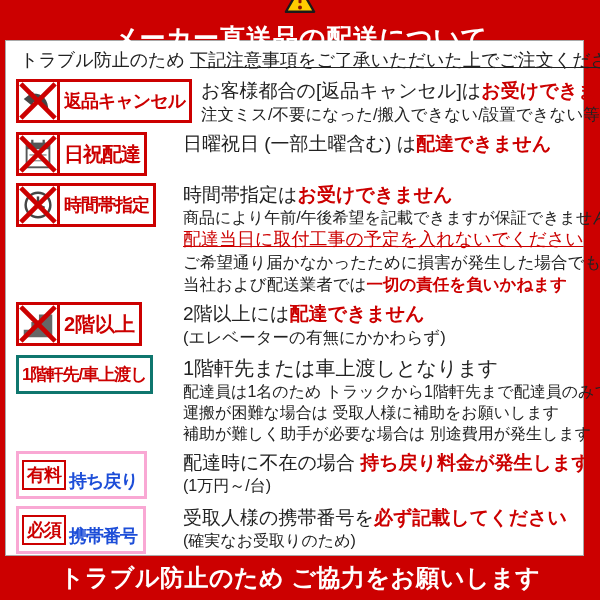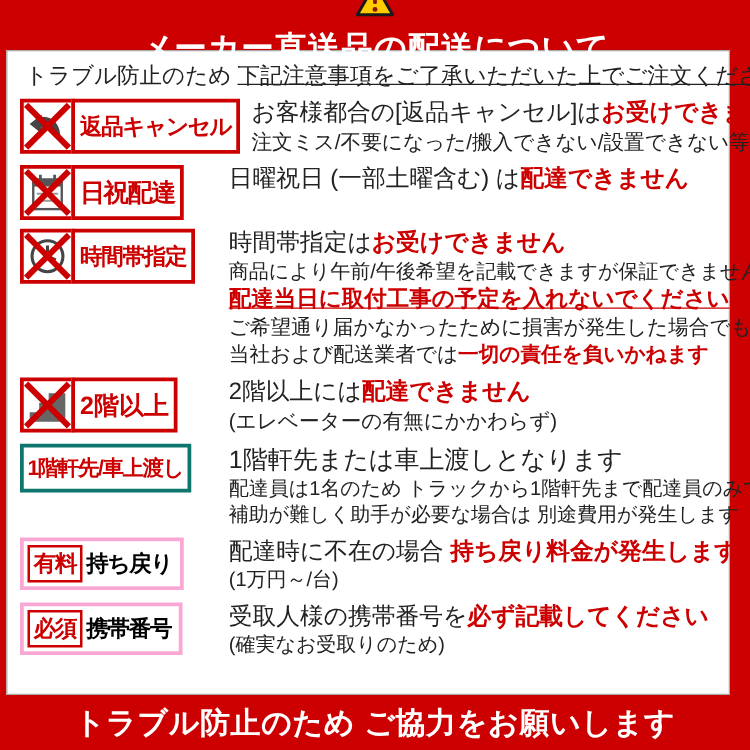--- a/index.html
+++ b/index.html
@@ -42,29 +42,30 @@
   }
   .badge-outer {
     border:3px solid #f9a8d4; padding:3px; display:inline-flex; align-items:center;
     background:#fff;
   }
   .badge-tag {
     border:2px solid #cc0000; padding:1px 3px;
     color:#cc0000; font-weight:bold; font-size:18px; letter-spacing:-1px;
   }
   .badge-sub {
-    padding:0 3px; color:#000000; font-weight:bold; font-size:18px; letter-spacing:-1px;
+    padding:0 3px; color:#1d4ed8; font-weight:bold; font-size:18px; letter-spacing:-1px;
     white-space:nowrap;
+    margin-top:12px;
   }
   .text-col { flex:1; min-width:0; }
   .t-main { font-size:19px; line-height:24px; white-space:nowrap; }
   .t-sub  { font-size:16px; line-height:21px; white-space:nowrap; }
   .t-sub17{ font-size:16.5px; line-height:22px; white-space:nowrap; }
   .red-b  { color:#cc0000; font-weight:bold; }
-  .red-b-u{ color:#cc0000; font-weight:bold; text-decoration:underline; font-size:18px; line-height:23px; white-space:nowrap; }
+  .red-b-u{ color:#cc0000; font-weight:normal; text-decoration:underline; font-size:18px; line-height:23px; white-space:nowrap; }
   .footer {
     height:44px; display:flex; align-items:center; justify-content:center;
   }
   .footer-text { color:#ffffff; font-size:24px; font-weight:bold; letter-spacing:0.5px; }
   svg { display:block; }
 </style>
 </head>
 <body>
 
 <div class="header">
@@ -161,20 +162,21 @@
     </div>
   </div>
 
   <div class="row">
     <div class="badge-col">
       <span class="badge-wide">1階軒先/車上渡し</span>
     </div>
     <div class="text-col">
       <div class="t-main" style="font-size:20px;line-height:26px;">1階軒先または車上渡しとなります</div>
       <div class="t-sub">配達員は1名のため トラックから1階軒先まで配達員のみで</div>
+      <div class="t-sub">運搬が困難な場合は 受取人様に補助をお願いします</div>
       <div class="t-sub">補助が難しく助手が必要な場合は 別途費用が発生します</div>
     </div>
   </div>
 
   <div class="row center">
     <div class="badge-col">
       <span class="badge-outer">
         <span class="badge-tag">有料</span>
         <span class="badge-sub">持ち戻り</span>
       </span>

